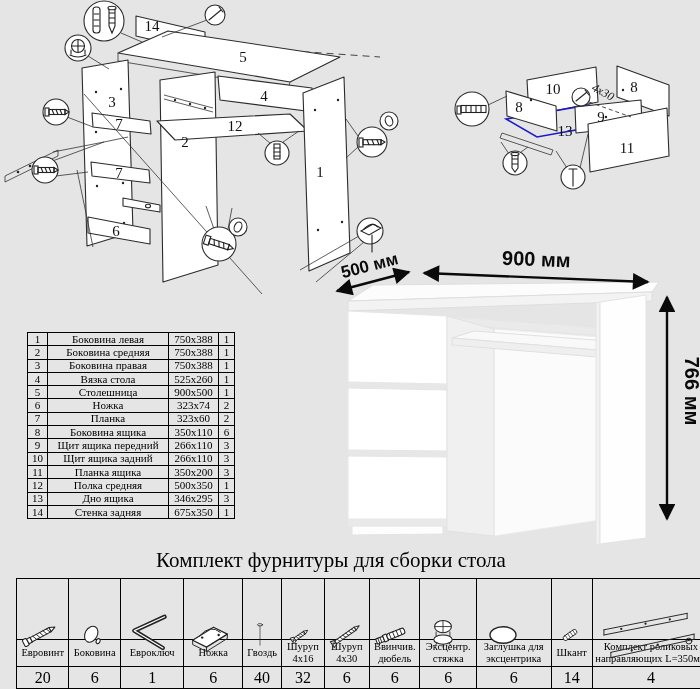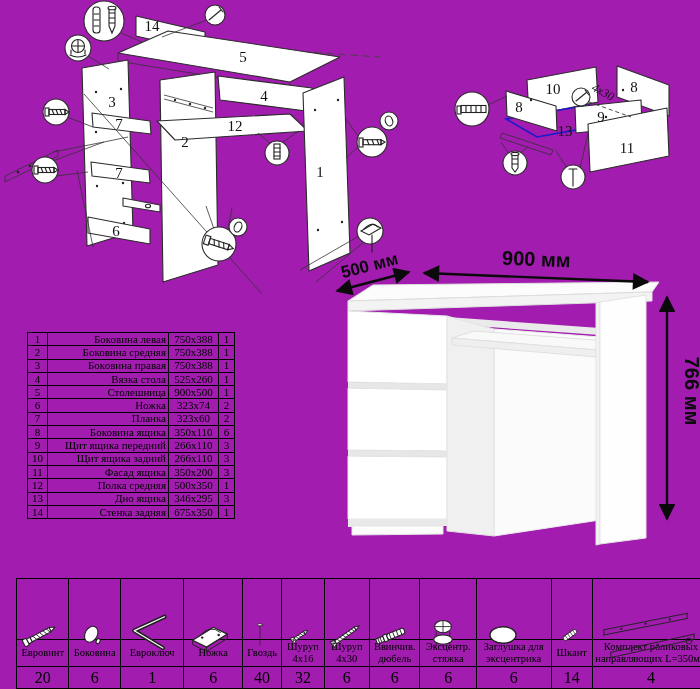--- a/index.html
+++ b/index.html
@@ -1,16 +1,16 @@
 <!DOCTYPE html>
 <html><head>
 <meta charset="utf-8">
 <style>
   html,body{margin:0;padding:0;background:#fff}
-  #page{position:relative;width:700px;height:689px;background:#a21caf;
+  #page{position:relative;width:700px;height:689px;background:#e5e5e5;
         font-family:"Liberation Serif",serif;overflow:hidden}
   #page svg{position:absolute;display:block}
 
   
   .ln{fill:#ffffff;stroke:#2b2b2b;stroke-width:1.1;stroke-linejoin:round}
   .ld{stroke:#333;stroke-width:.8;fill:none}
   .dsh{stroke:#444;stroke-width:1;stroke-dasharray:7 5;fill:none}
   .dsh2{stroke:#333;stroke-width:.9;stroke-dasharray:4 3;fill:none}
   .dot{fill:#222;stroke:none}
   .plabel{font-family:"Liberation Serif",serif;font-size:15px;fill:#111;text-anchor:middle}
@@ -18,21 +18,21 @@
   .blue{fill:none;stroke-width:1.6}
 
   
   .dim{font-family:"Liberation Sans",sans-serif;font-weight:bold;fill:#0a0a0a;text-anchor:middle}
 
   
   #parts-table{position:absolute;left:27px;top:332px;border-collapse:collapse}
   #parts-table td{border:1px solid #000;font-size:11px;line-height:1;padding:0 2px;
                   height:12.3px;white-space:nowrap;color:#000}
   #parts-table td.c{text-align:center}
-  #parts-table td.n{text-align:right}
+  #parts-table td.n{text-align:center}
 
   
   .hw-title{position:absolute;top:548px;left:0;width:662px;text-align:center;
             font-size:21px;color:#000}
   #hw-table{position:absolute;left:16px;top:578px;border-collapse:collapse;table-layout:fixed}
   #hw-table td{border:1px solid #000;text-align:center;vertical-align:middle;padding:0;color:#000}
   #hw-table td.ico{height:60px}
   #hw-table td.nm{font-size:10.5px;line-height:1.1;height:24px;padding:1px 1px}
   #hw-table td.qt{font-size:16px;height:21px}
   .ic{fill:#fff;stroke:#222;stroke-width:1.4;stroke-linejoin:round;stroke-linecap:round}
@@ -331,21 +331,21 @@
           <td class="c">3</td>
         </tr>
       <tr>
           <td class="c">10</td>
           <td class="n">Щит ящика задний</td>
           <td class="c">266x110</td>
           <td class="c">3</td>
         </tr>
       <tr>
           <td class="c">11</td>
-          <td class="n">Фасад ящика</td>
+          <td class="n">Планка ящика</td>
           <td class="c">350x200</td>
           <td class="c">3</td>
         </tr>
       <tr>
           <td class="c">12</td>
           <td class="n">Полка средняя</td>
           <td class="c">500x350</td>
           <td class="c">1</td>
         </tr>
       <tr>
@@ -356,20 +356,21 @@
         </tr>
       <tr>
           <td class="c">14</td>
           <td class="n">Стенка задняя</td>
           <td class="c">675x350</td>
           <td class="c">1</td>
         </tr>
     </tbody>
   </table>
 
+  <div class="hw-title">Комплект фурнитуры для сборки стола</div>
 
   <table id="hw-table" style="width:694px">
     <colgroup>
       <col style="width:52px">
         <col style="width:51px">
         <col style="width:63px">
         <col style="width:58px">
       <col style="width:39px">
         <col style="width:42px">
         <col style="width:45px">

